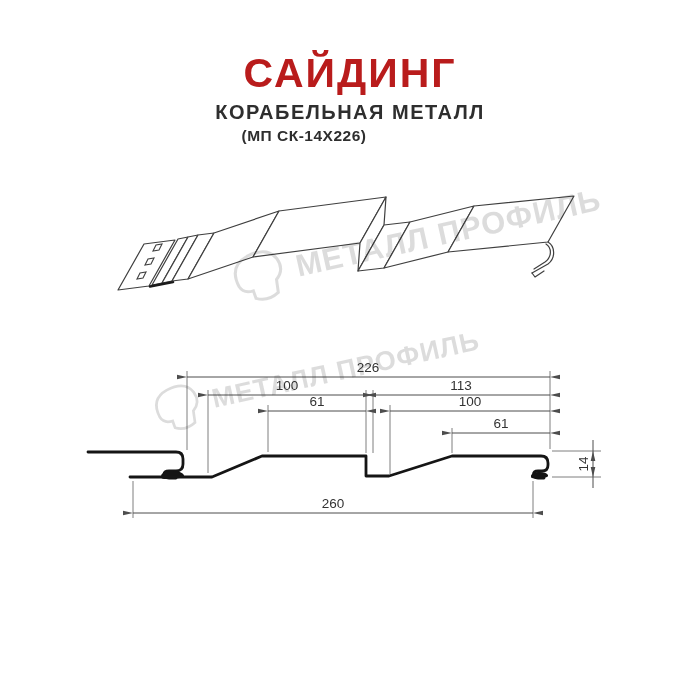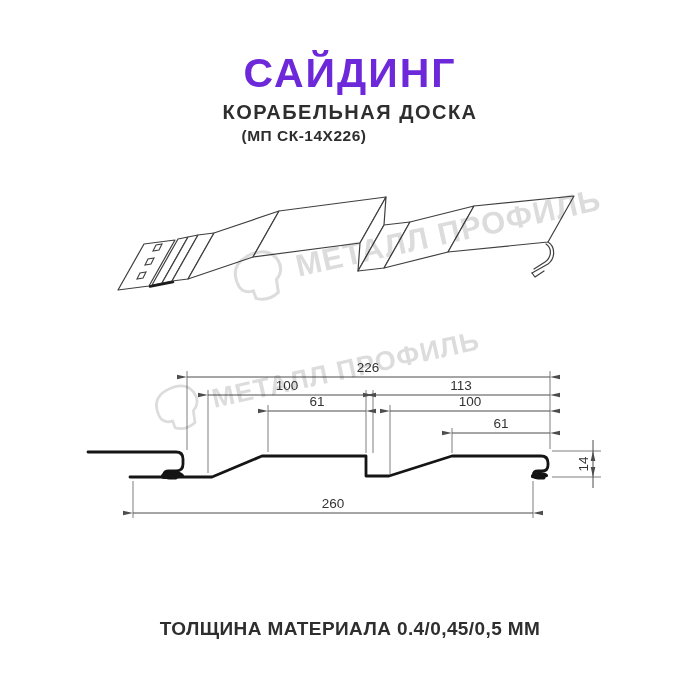--- a/index.html
+++ b/index.html
@@ -1,19 +1,19 @@
 <!DOCTYPE html>
 <html><head>
 <meta charset="utf-8">
 <style>
   html,body{margin:0;padding:0;background:#ffffff;}
   .page{position:relative;width:700px;height:700px;background:#fff;overflow:hidden;
         font-family:"Liberation Sans", sans-serif;}
   .title{position:absolute;left:0;top:50px;width:700px;text-align:center;
-         font-size:41px;font-weight:800;letter-spacing:2px;color:#6d28d9;}
+         font-size:41px;font-weight:800;letter-spacing:2px;color:#b91c1c;}
   .subtitle{position:absolute;left:0;top:101px;width:700px;text-align:center;
             font-size:20px;font-weight:700;letter-spacing:1.5px;color:#2e2e2e;}
   .model{position:absolute;left:0;top:127px;width:608px;text-align:center;
          font-size:15.5px;font-weight:700;letter-spacing:.5px;color:#2e2e2e;}
   .footer-caption{position:absolute;left:0;top:618px;width:700px;text-align:center;
          font-size:19px;font-weight:700;letter-spacing:.4px;color:#2e2e2e;}
   svg.drawing{position:absolute;left:0;top:0;z-index:1;}
   .wm{position:absolute;display:flex;align-items:center;gap:10px;z-index:3;
       transform-origin:left center;pointer-events:none;}
   .wm .wm-text{font-weight:700;color:rgba(40,40,40,0.16);white-space:nowrap;letter-spacing:1px;}
@@ -29,21 +29,21 @@
   .ext{stroke:#6f6f6f;stroke-width:0.9;fill:none;}
   .dim{stroke:#4d4d4d;stroke-width:1;fill:none;}
   .dimtxt{font-family:"Liberation Sans", sans-serif;font-size:13.5px;fill:#333;text-anchor:middle;}
 </style>
 </head>
 <body>
 
 <div class="page">
 
   <div class="title">САЙДИНГ</div>
-  <div class="subtitle">КОРАБЕЛЬНАЯ ДОСКА</div>
+  <div class="subtitle">КОРАБЕЛЬНАЯ МЕТАЛЛ</div>
   <div class="model">(МП СК-14Х226)</div>
 
   <svg class="drawing" width="700" height="700" viewBox="0 0 700 700">
 
     <defs>
       <marker id="arr" viewBox="0 0 10 6" refX="0.5" refY="3" markerWidth="11" markerHeight="6.6" orient="auto-start-reverse" markerUnits="userSpaceOnUse">
         <path d="M0.5,3 L10,0.8 L10,5.2 Z" fill="#4d4d4d"></path>
       </marker>
     </defs>
 
@@ -136,15 +136,14 @@
     <span class="wm-text">МЕТАЛЛ ПРОФИЛЬ</span>
   </div>
 
   <div class="wm wm2">
     <svg width="58" height="52" viewBox="0 0 64 58">
       <path d="M14,36 Q8,14 28,8 Q50,2 57,17 Q62,29 52,37 L51,50 Q39,57 28,51 L27,43 Q17,44 14,36 Z" fill="none" stroke="rgba(40,40,40,0.16)" stroke-width="3"></path>
     </svg>
     <span class="wm-text">МЕТАЛЛ ПРОФИЛЬ</span>
   </div>
 
-  <div class="footer-caption">ТОЛЩИНА МАТЕРИАЛА 0.4/0,45/0,5 ММ</div>
 
 </div>
 
 </body></html>

